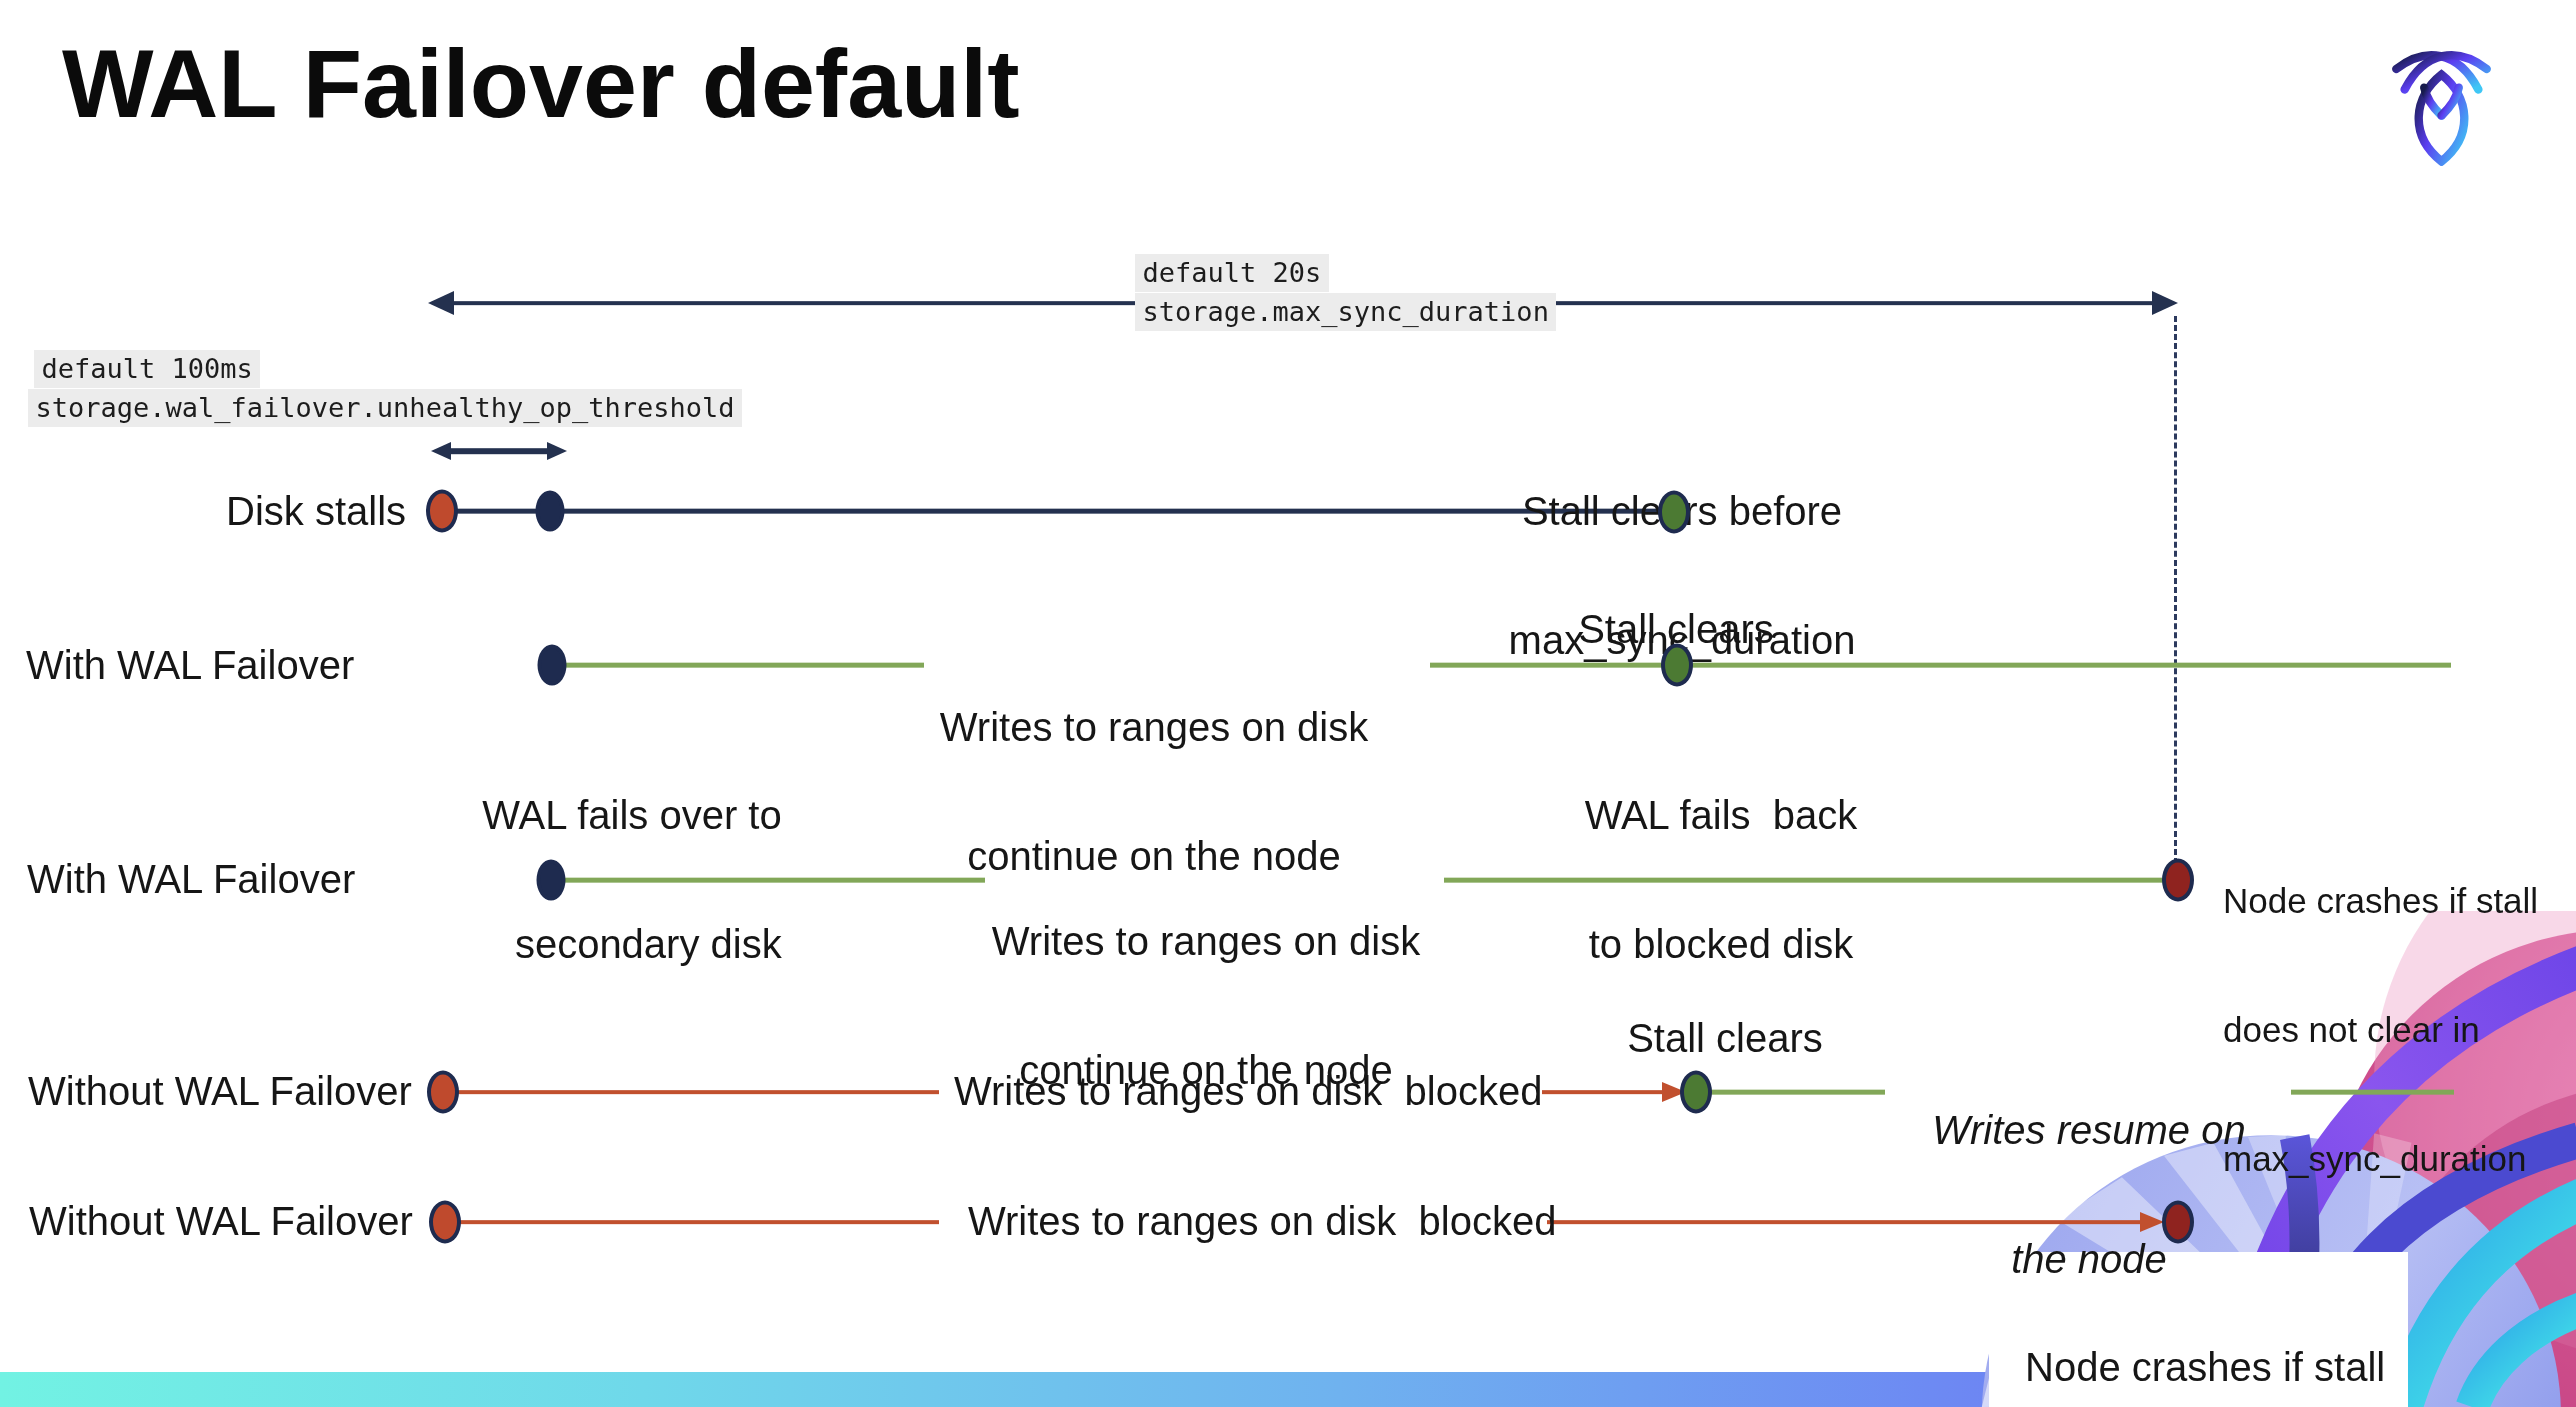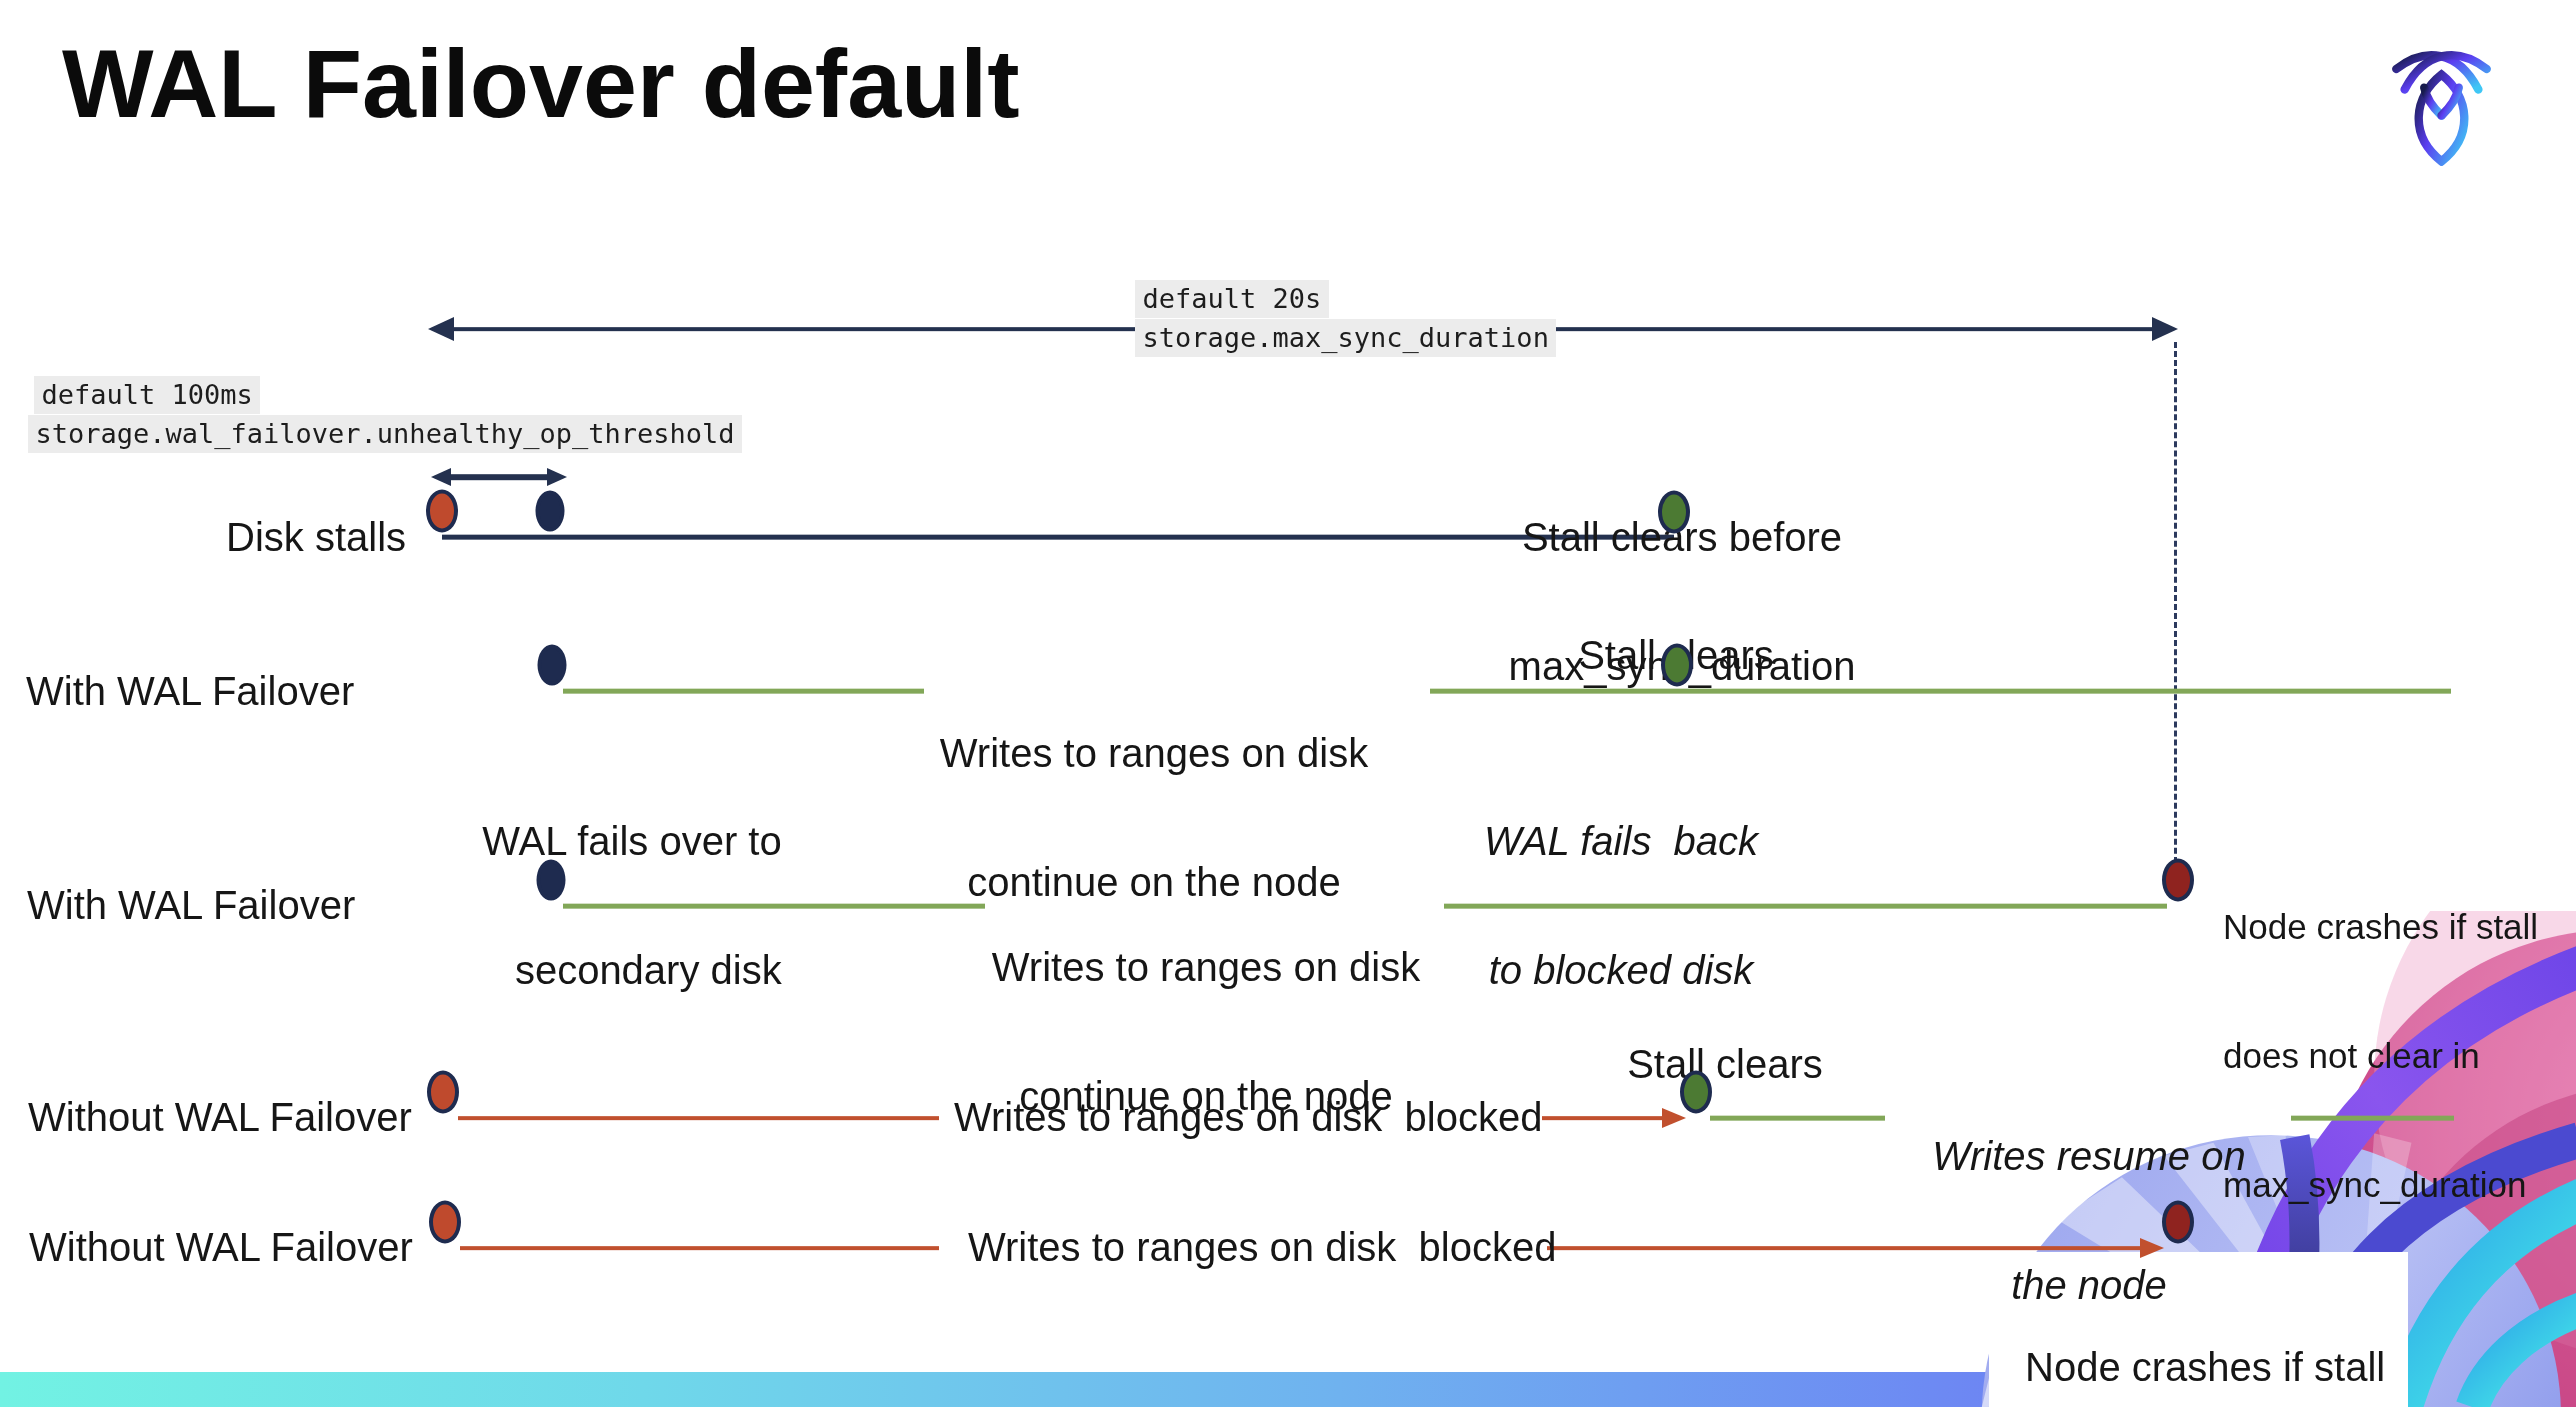--- a/index.html
+++ b/index.html
@@ -23,21 +23,21 @@
   .dot-red{background:#bf4a2d;}
   .dot-crash{background:#8f231f;}
   .dot-green{background:#4c7a33;}
   .arrhead{position:absolute;width:0;height:0;transform:translateY(-50%);}
   .ah-left{border-top:12px solid transparent;border-bottom:12px solid transparent;border-right:26px solid #24314f;}
   .ah-right{border-top:12px solid transparent;border-bottom:12px solid transparent;border-left:26px solid #24314f;}
   .ah-sm-left{border-top:9.3px solid transparent;border-bottom:9.3px solid transparent;border-right:20.6px solid #24314f;}
   .ah-sm-right{border-top:9.3px solid transparent;border-bottom:9.3px solid transparent;border-left:20.6px solid #24314f;}
   .ah-red{border-top:10.3px solid transparent;border-bottom:10.3px solid transparent;border-left:24px solid #c1502e;}
   .dashed-v{position:absolute;width:0;border-left:3.7px dashed #2c3a5e;}
-  .layer-diagram{z-index:30;margin-top:26px;}
+  .layer-diagram{z-index:30;}
   
   .bottombar{left:0;top:1372px;width:2576px;height:36px;z-index:1;
      background:linear-gradient(90deg,#72f2e3 0%,#6fd8ea 25%,#6fb2ef 52%,#6d8af3 75%,#6e5cf0 100%);}
   .art{left:1963px;top:911px;width:613px;height:496px;overflow:hidden;z-index:2;}
   .whitebox{left:1989px;top:1252px;width:419px;height:155px;background:#ffffff;z-index:20;}
   .wb-text{left:2025px;top:1260px;z-index:25;}
 </style>
 </head>
 <body>
 
@@ -141,21 +141,21 @@
 <div class="dot dot-green" style="left:1677px;top:665px;"></div>
 <div class="t ctr layer-diagram" style="left:1154px;top:620px;">
   <div>Writes to ranges on disk</div>
   <div>continue on the node</div>
 </div>
 <div class="t ctr layer-diagram" style="left:1676px;top:608px;">Stall clears</div>
 <div class="t ctr layer-diagram" style="left:632px;top:708px;text-align:right;">
   <div>WAL fails over to</div>
   <div>secondary disk</div>
 </div>
-<div class="t ctr layer-diagram" style="left:1621px;top:708px;font-style:italic;">
+<div class="t ctr layer-diagram" style="left:1721px;top:708px;">
   <div>WAL fails  back</div>
   <div>to blocked disk</div>
 </div>
 
 <div class="t layer-diagram" style="left:27px;top:858px;">With WAL Failover</div>
 <div class="abs hline green-l layer-diagram" style="left:563px;top:880px;width:422px;"></div>
 <div class="abs hline green-l layer-diagram" style="left:1444px;top:880px;width:723px;"></div>
 <div class="dot dot-navy" style="left:551px;top:880px;"></div>
 <div class="dot dot-crash" style="left:2178px;top:880px;"></div>
 <div class="t ctr layer-diagram" style="left:1206px;top:834px;">

